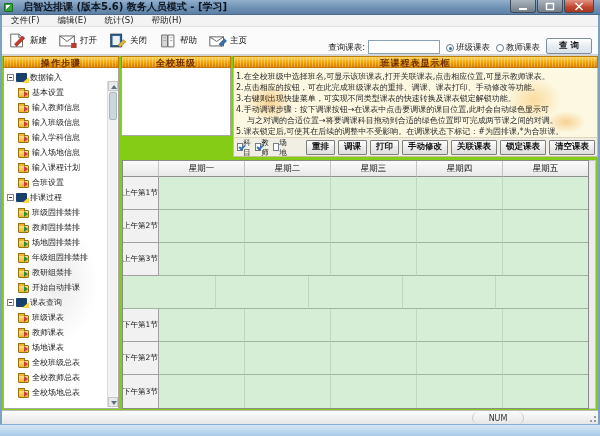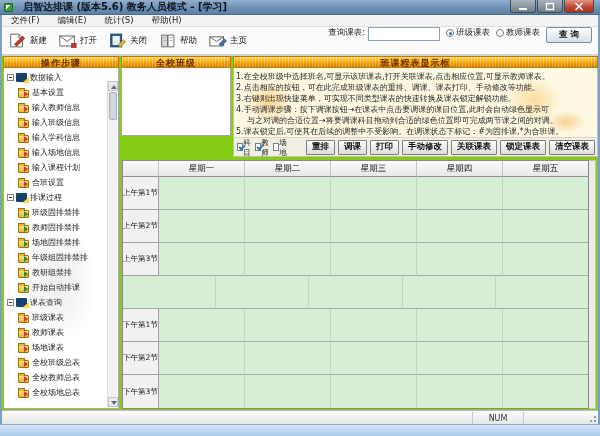--- a/index.html
+++ b/index.html
@@ -31,21 +31,21 @@
     border-bottom:1px solid #e0e0e0; display:flex; align-items:center; }
   .menu-item { font-size:8.5px; color:#222; padding:0 9px; }
 
   
   .toolbar { position:absolute; left:2px; top:27px; width:596px; height:29px; background:#fbfbfb;
     border-bottom:2px solid #d4d4d4; display:flex; align-items:center; }
   .tb-left { display:flex; align-items:center; padding-left:6px; }
   .tb-btn { display:flex; align-items:center; margin-right:11px; }
   .tb-btn svg { width:20px; height:17px; }
   .tb-label { font-size:8.5px; color:#111; margin-left:2px; }
-  .tb-query { position:absolute; right:6px; top:0; height:100%; display:flex; align-items:flex-start; }
+  .tb-query { position:absolute; right:6px; top:0; height:100%; display:flex; align-items:flex-end; }
   .q-label { font-size:8.5px; color:#222; margin-right:3px; }
   .q-input { width:72px; height:14px; border:1px solid #8aa0b4; background:#fff; font-size:9px; margin-right:6px; }
   .q-radio { display:flex; align-items:center; margin-right:6px; font-size:8.5px; color:#222; }
   .radio { width:8px; height:8px; border-radius:50%; border:1px solid #6a7a88; background:#fff; margin-right:2px; position:relative; flex:none; }
   .radio.checked::after { content:''; position:absolute; left:1.5px; top:1.5px; width:3px; height:3px; border-radius:50%; background:#2a6fb0; }
   .q-btn { height:16px; padding:0 12px; font-size:8.5px; font-weight:bold; color:#111;
     border:1px solid #7c8ea0; border-radius:2px; background:linear-gradient(#fff,#e9eef3 50%,#d8e2ea); font-family:inherit; }
 
   
   .content { position:absolute; left:2px; top:56px; width:596px; height:354px; background:#84cc16; }
@@ -128,21 +128,21 @@
     font-size:7.5px; color:#111; display:flex; align-items:center; justify-content:center; white-space:nowrap; }
   .tt-cell { flex:1; background:#d7eed6; border-right:1px solid #c0d6bf; border-bottom:1px solid #a2b2a0; }
   .tt-cell:last-child { border-right:none; }
   .tt-row:last-child .tt-cell, .tt-row:last-child .tt-plabel { border-bottom:none; }
   .tt-scroll { width:7px; height:100%; background:#ececec; border:1px solid #c4c4c4; border-left:none; }
 
   
   .statusbar { position:absolute; left:2px; top:410px; width:596px; height:14px;
     background:linear-gradient(#fcfcfc,#e6e6e6); border-top:1px solid #bcbcbc; }
   .num-pane { position:absolute; left:470px; top:1px; width:52px; height:12px; font-size:8px; color:#333;
-    display:flex; align-items:center; justify-content:center; border-left:1px solid #c8c8c8; border-right:1px solid #c8c8c8; }
+    display:flex; align-items:center; justify-content:center; border-left:1px solid #c8c8c8; border-right:1px solid #c8c8c8;border-radius:6px; }
   .grip { position:absolute; right:1px; bottom:1px; width:10px; height:10px;
     background:radial-gradient(circle at 8px 8px, #9a9a9a 1px, transparent 1.4px),
                radial-gradient(circle at 8px 4px, #9a9a9a 1px, transparent 1.4px),
                radial-gradient(circle at 4px 8px, #9a9a9a 1px, transparent 1.4px); }
 </style>
 </head>
 <body>
 
 <div class="window">
 

